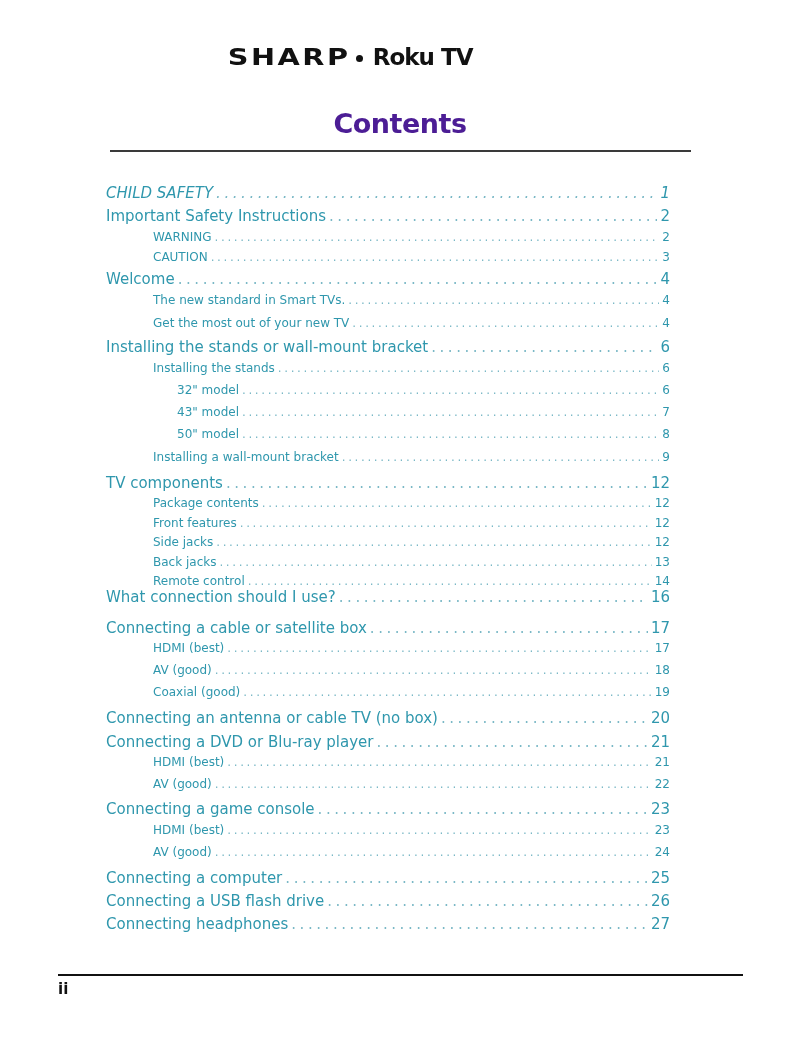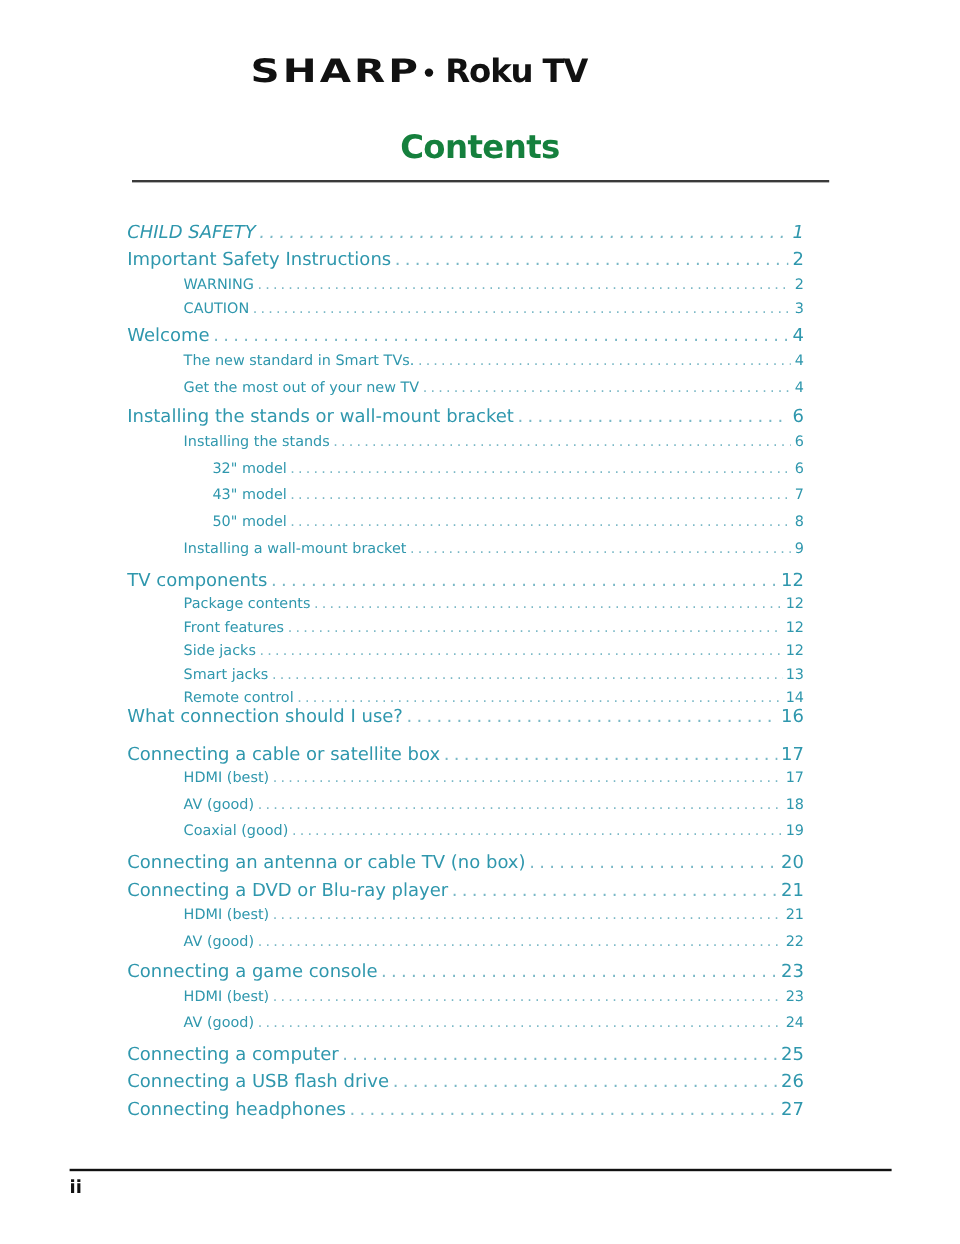--- a/index.html
+++ b/index.html
@@ -1,21 +1,21 @@
 <!DOCTYPE html>
 <html><head>
   <meta charset="utf-8">
   <style>
     html, body { margin: 0; padding: 0; background: #ffffff; }
     body { width: 800px; height: 1037px; position: relative; overflow: hidden; font-family: "DejaVu Sans", sans-serif; }
-    .logo { position: absolute; top: 44px; left: 0; width: 712px; text-align: center; font-family: "DejaVu Sans", sans-serif; font-weight: bold; color: #111; font-size: 27px; letter-spacing: 0px; }
+    .logo { position: absolute; top: 44px; left: 0; width: 712px; text-align: center; font-family: "DejaVu Sans", sans-serif; font-weight: bold; color: #111; font-size: 23px; letter-spacing: 0px; }
     .logo .sharp { letter-spacing: 2px; font-stretch: expanded; transform: scaleX(1.25); display: inline-block; }
     .logo .dot { display: inline-block; width: 7px; height: 7px; background: #111; border-radius: 50%; vertical-align: middle; margin: 0 10px 0 18px; }
     .logo .roku { letter-spacing: -1px; }
-    .title { position: absolute; top: 108px; left: 0; width: 800px; text-align: center; color: #15803d; font-weight: bold; font-size: 27px; font-family: "DejaVu Sans", sans-serif; letter-spacing: -0.5px; }
+    .title { position: absolute; top: 108px; left: 0; width: 800px; text-align: center; color: #4c1d95; font-weight: bold; font-size: 27px; font-family: "DejaVu Sans", sans-serif; letter-spacing: -0.5px; }
     .title-rule { position: absolute; top: 150px; left: 110px; width: 581px; height: 2px; background: #3a3a3a; }
     .toc { position: absolute; top: 0; left: 0; width: 800px; }
     .row { position: absolute; left: 0; display: flex; align-items: baseline; color: #2f97ad; white-space: nowrap; }
     .row .label { flex: 0 0 auto; padding-right: 3px; }
     .row .dots { flex: 1 1 auto; overflow: hidden; color: #7ab8c6; letter-spacing: 2.2px; }
     .row .dots::before { content: ". . . . . . . . . . . . . . . . . . . . . . . . . . . . . . . . . . . . . . . . . . . . . . . . . . . . . . . . . . . . . . . . . . . . . . . . . . . . . . . . . . . . . . . . . . . . . . . . . . . . . . . . . . . . . . . . . . . . . . . . . . . . . . . ."; letter-spacing: -0.6px; }
     .row .page { flex: 0 0 auto; padding-left: 3px; }
     .lvl1 { font-size: 15px; left: 106px; width: 564px; }
     .lvl2 { font-size: 12px; left: 153px; width: 517px; }
     .lvl3 { font-size: 12px; left: 177px; width: 493px; }
@@ -112,21 +112,21 @@
       <span class="label">Front features</span>
       <span class="dots"></span>
       <span class="page">12</span>
     </div>
     <div class="row lvl2" style="top: 535px;">
       <span class="label">Side jacks</span>
       <span class="dots"></span>
       <span class="page">12</span>
     </div>
     <div class="row lvl2" style="top: 555px;">
-      <span class="label">Smart jacks</span>
+      <span class="label">Back jacks</span>
       <span class="dots"></span>
       <span class="page">13</span>
     </div>
     <div class="row lvl2" style="top: 574px;">
       <span class="label">Remote control</span>
       <span class="dots"></span>
       <span class="page">14</span>
     </div>
     <div class="row lvl1" style="top: 588px;">
       <span class="label">What connection should I use?</span>

